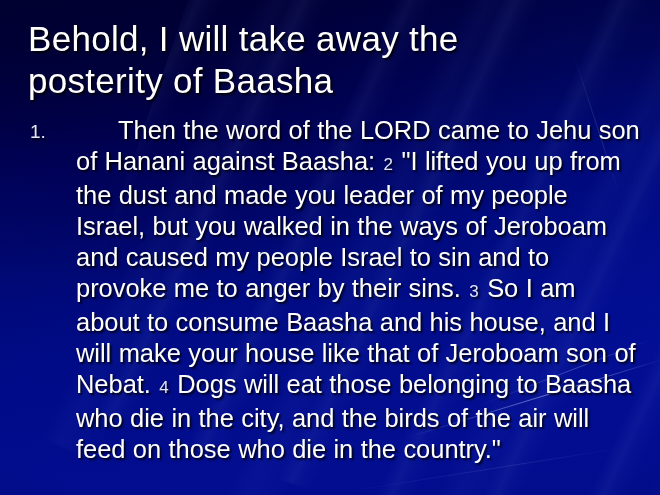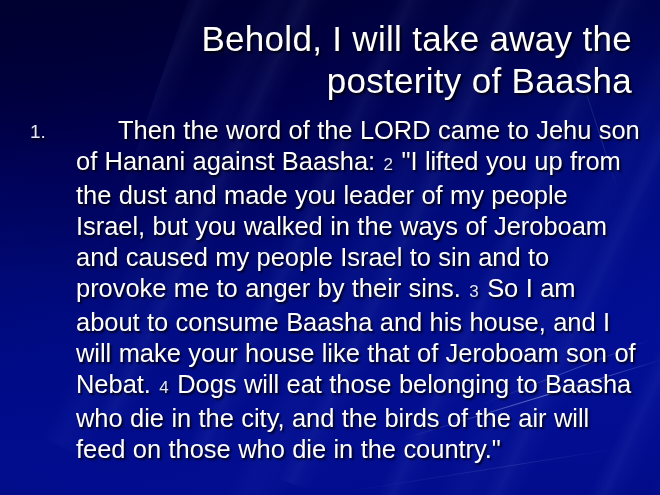--- a/index.html
+++ b/index.html
@@ -124,21 +124,21 @@
     position: absolute;
     inset: 0;
     z-index: 5;
   }
 
   .title {
     position: absolute;
     left: 28px;
     top: 18px;
     width: 604px;
-    text-align: right;
+    text-align: left;
     color: #ffffff;
     font-size: 35px;
     line-height: 42px;
     letter-spacing: 0.3px;
     text-shadow: 2px 2px 2px rgba(0,0,0,0.85);
     white-space: pre-line;
   }
 
   .body-block {
     position: absolute;

